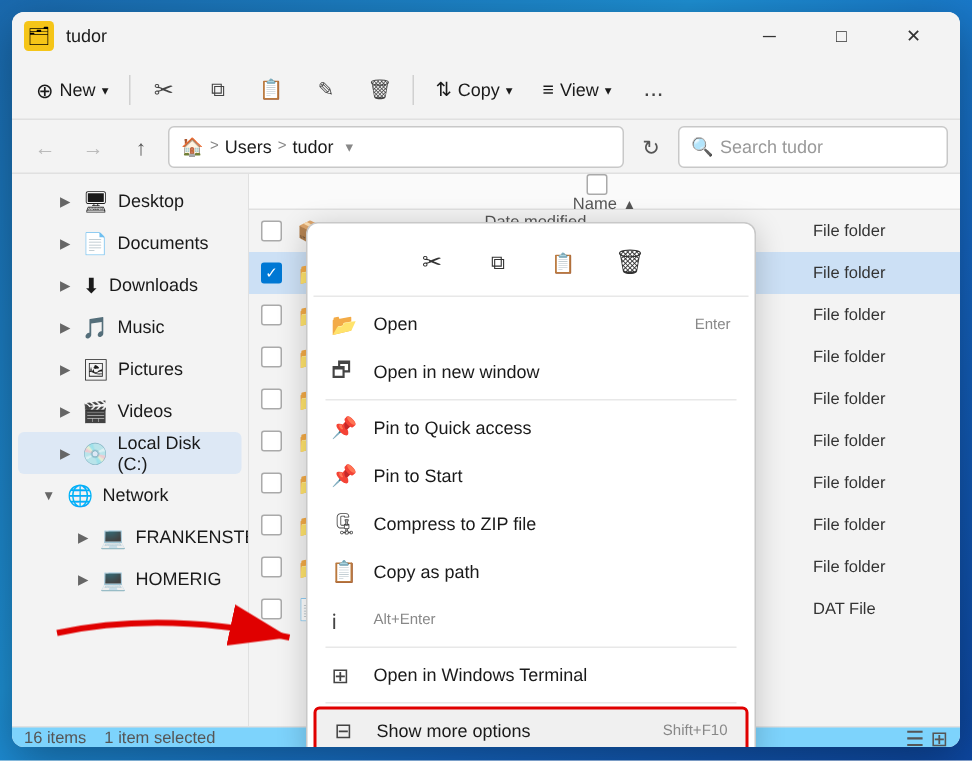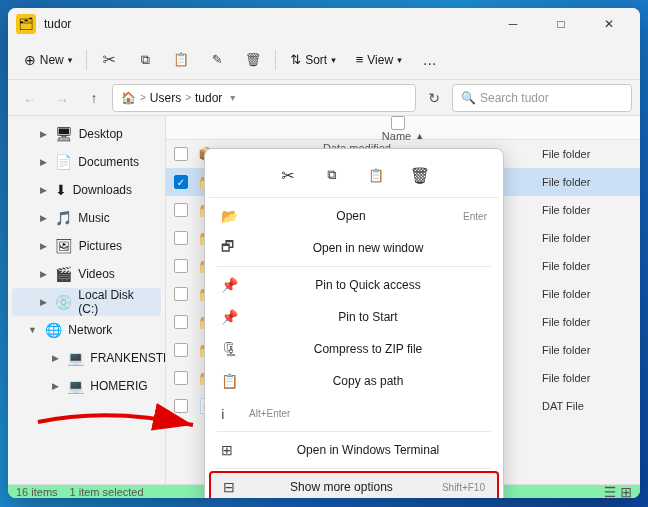--- a/index.html
+++ b/index.html
@@ -262,21 +262,21 @@
       color: white;
     }
     .file-name { flex: 1; display: flex; align-items: center; gap: 6px; }
     .file-icon { font-size: 14px; }
     .file-date { width: 160px; font-size: 11px; color: #333; }
     .file-type { width: 90px; font-size: 11px; color: #333; }
 
     
     .statusbar {
       height: 14px;
-      background: #86efac;
+      background: #7dd3fc;
       border-top: 1px solid #e0e0e0;
       display: flex;
       align-items: center;
       padding: 0 8px;
       font-size: 11px;
       color: #555;
       gap: 12px;
     }
     .statusbar-right {
       margin-left: auto;
@@ -320,21 +320,21 @@
       align-items: center;
       height: 32px;
       padding: 0 12px;
       gap: 10px;
       cursor: pointer;
       font-size: 12px;
       color: #1a1a1a;
       border-radius: 4px;
     }
     .ctx-item .ctx-icon { width: 18px; font-size: 14px; color: #444; }
-    .ctx-item .ctx-label { flex: 1; text-align: center; }
+    .ctx-item .ctx-label { flex: 1; }
     .ctx-item .ctx-shortcut { font-size: 10px; color: #888; }
     .ctx-item.highlighted {
       background: #f0f0f0;
       border: 2px solid #e00000;
       border-radius: 4px;
     }
     .ctx-separator {
       height: 1px;
       background: #e8e8e8;
       margin: 2px 8px;
@@ -372,21 +372,21 @@
     </button>
     <div class="toolbar-separator"></div>
     <div class="toolbar-icon-btn" title="Cut">✂</div>
     <div class="toolbar-icon-btn" title="Copy" style="font-size:13px;">⧉</div>
     <div class="toolbar-icon-btn" title="Paste" style="font-size:13px;">📋</div>
     <div class="toolbar-icon-btn" title="Rename" style="font-size:13px;">✎</div>
     <div class="toolbar-icon-btn" title="Delete" style="font-size:13px;">🗑</div>
     <div class="toolbar-separator"></div>
     <button class="toolbar-btn">
       <span style="font-size:13px;">⇅</span>
-      <span>Sort</span>
+      <span>Copy</span>
       <span style="font-size:9px;">▾</span>
     </button>
     <button class="toolbar-btn">
       <span style="font-size:13px;">≡</span>
       <span>View</span>
       <span style="font-size:9px;">▾</span>
     </button>
     <div class="toolbar-icon-btn">...</div>
   </div>
 

